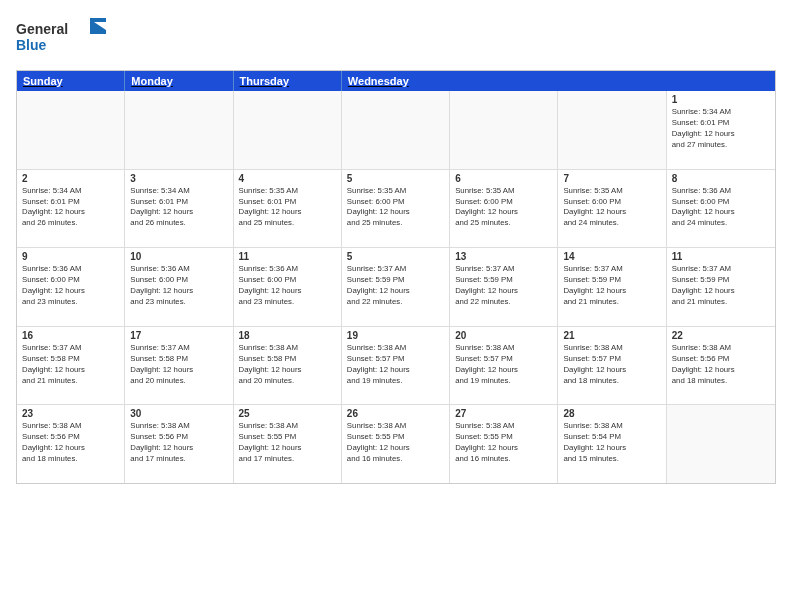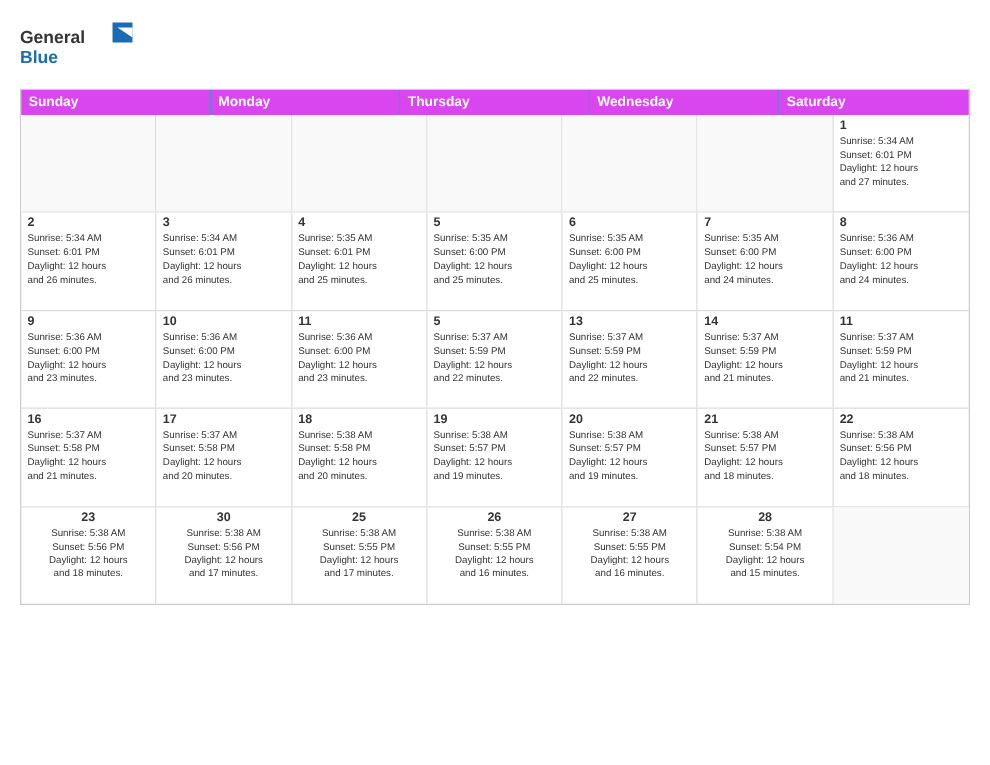--- a/index.html
+++ b/index.html
@@ -40,43 +40,44 @@
       color: #555;
     }
     .calendar {
       flex: 1;
       display: flex;
       flex-direction: column;
       border: 1px solid #ccc;
     }
     .cal-header {
       display: grid;
-      grid-template-columns: repeat(5, 1fr);
-      background: #d946ef;
+      grid-template-columns: repeat(7, 1fr);
+      background: #1d4ed8;
+      text-decoration: underline;
     }
     .cal-header-cell {
       color: #fff;
       font-size: 11px;
       font-weight: bold;
       padding: 4px 6px;
       border-right: 1px solid #5588cc;
     }
     .cal-header-cell:last-child { border-right: none; }
     .cal-body {
       flex: 1;
       display: flex;
       flex-direction: column;
     }
     .cal-row {
       display: grid;
       grid-template-columns: repeat(7, 1fr);
       flex: 1;
       border-bottom: 1px solid #ddd;
     }
-    .cal-row:last-child { border-bottom: none; text-align: center; }
+    .cal-row:last-child { border-bottom: none; }
     .cal-cell {
       border-right: 1px solid #ddd;
       padding: 3px 5px;
       font-size: 8.5px;
       color: #333;
       vertical-align: top;
       min-height: 0;
     }
     .cal-cell:last-child { border-right: none; }
     .cal-cell.empty { background: #f9f9f9; }
@@ -112,21 +113,20 @@
       <div class="location"></div>
     </div>
   </div>
 
   <div class="calendar">
     <div class="cal-header">
     <div class="cal-header-cell">Sunday</div>
         <div class="cal-header-cell">Monday</div>
         <div class="cal-header-cell">Thursday</div>
         <div class="cal-header-cell">Wednesday</div>
-        <div class="cal-header-cell">Saturday</div>
       </div>
     <div class="cal-body">
     <div class="cal-row">
           <div class="cal-cell empty"></div>
           <div class="cal-cell empty"></div>
           <div class="cal-cell empty"></div>
           <div class="cal-cell empty"></div>
           <div class="cal-cell empty"></div>
           <div class="cal-cell empty"></div>
           <div class="cal-cell">

